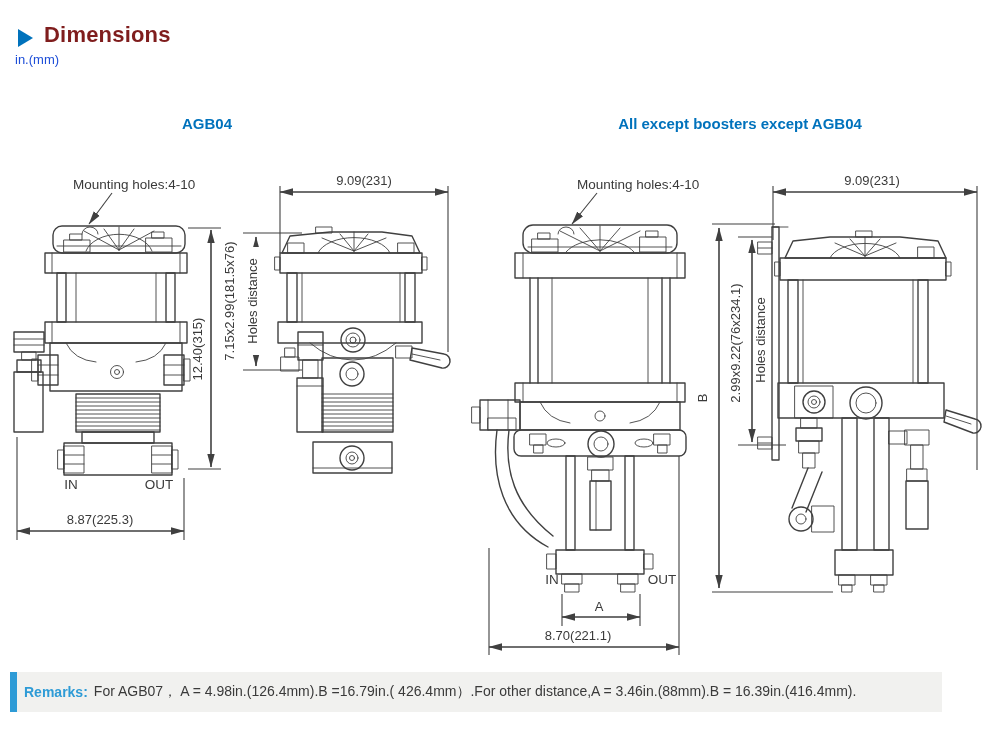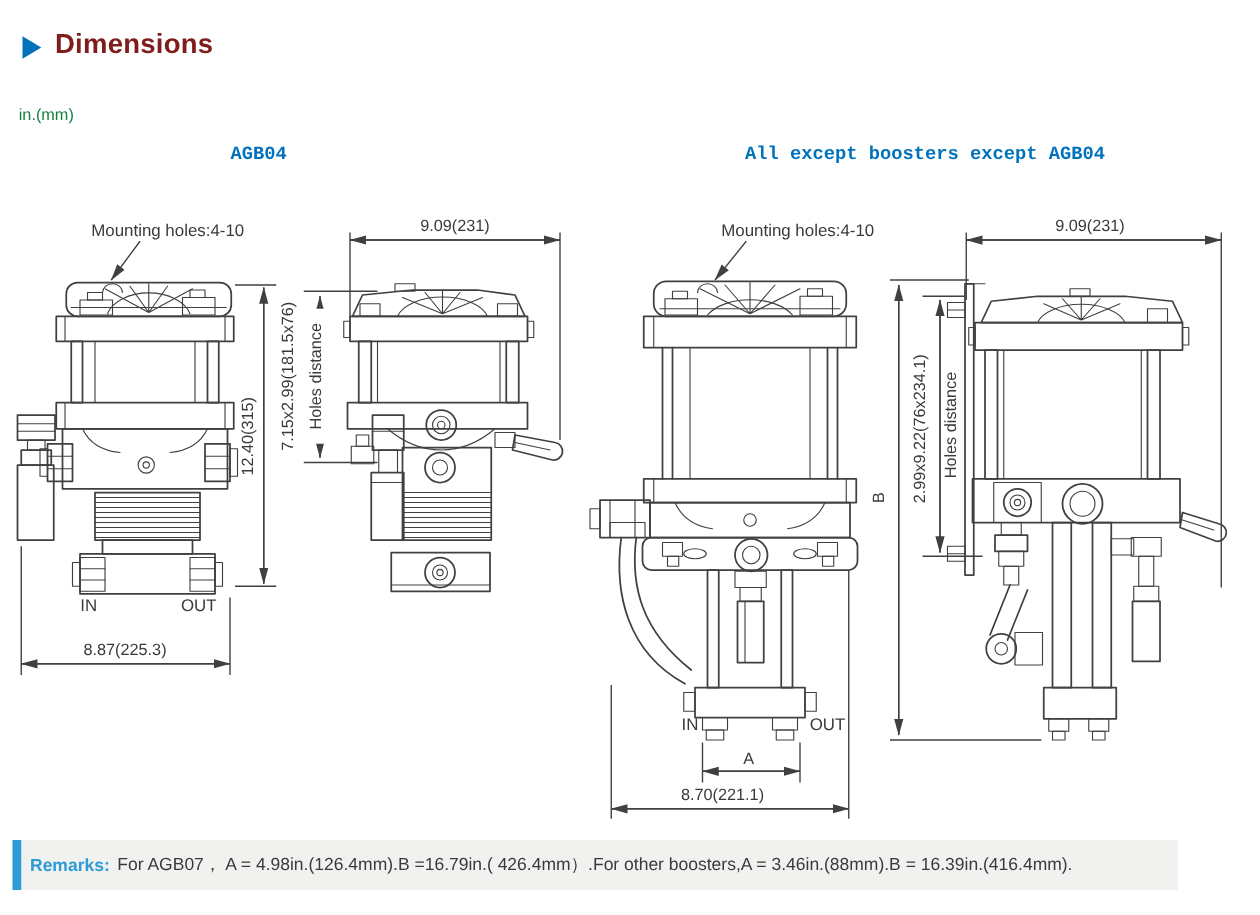--- a/index.html
+++ b/index.html
@@ -9,23 +9,23 @@
   }
   .abs{position:absolute;}
   .page-title{
     left:44px;top:22px;font-size:22px;font-weight:bold;color:#7f1d1d;letter-spacing:.2px;
   }
   .title-arrow{
     left:18px;top:29px;width:0;height:0;
     border-top:9px solid transparent;border-bottom:9px solid transparent;
     border-left:15px solid #0072BC;
   }
-  .units{left:15px;top:52px;font-size:13px;color:#15803d;margin-top:32px;}
+  .units{left:15px;top:52px;font-size:13px;color:#1d4ed8;}
   .section-title{
-    top:115px;transform:translateX(-50%);font-size:15px;font-weight:bold;color:#0072BC;white-space:nowrap;font-family:Liberation Mono, monospace;
+    top:115px;transform:translateX(-50%);font-size:15px;font-weight:bold;color:#0072BC;white-space:nowrap;
   }
   .drawing-layer{left:0;top:0;width:1008px;height:732px;}
   
   .art{stroke:#404040;stroke-width:1.4;fill:none;stroke-linejoin:round;stroke-linecap:round;}
   .art-thin{stroke:#404040;stroke-width:0.9;fill:none;}
   .dim{stroke:#404040;stroke-width:1.1;fill:none;}
   .dimtxt{font-family:"Liberation Sans",sans-serif;font-size:13px;fill:#3a3a3a;}
   .lbl{font-family:"Liberation Sans",sans-serif;font-size:13.5px;fill:#3a3a3a;}
   .whitebg{fill:#ffffff;stroke:none;}
   
@@ -299,14 +299,14 @@
     <path class="dim" d="M738,237 H772 M738,445 H786"></path>
     <line class="dim" x1="752" y1="240" x2="752" y2="442" marker-end="url(#arr)"></line>
     <line class="dim" x1="752" y1="442" x2="752" y2="240" marker-end="url(#arr)"></line>
     <text class="dimtxt" x="740" y="343" text-anchor="middle" transform="rotate(-90 740 343)">2.99x9.22(76x234.1)</text>
     <text class="dimtxt" x="765" y="340" text-anchor="middle" transform="rotate(-90 765 340)">Holes distance</text>
   </g>
 </svg>
 
 <div class="abs remarks">
   <span class="remarks-label">Remarks:</span>
-  <span class="remarks-text">For AGB07， A = 4.98in.(126.4mm).B =16.79in.( 426.4mm）.For other boosters,A = 3.46in.(88mm).B = 16.39in.(416.4mm).</span>
+  <span class="remarks-text">For AGB07， A = 4.98in.(126.4mm).B =16.79in.( 426.4mm）.For other distance,A = 3.46in.(88mm).B = 16.39in.(416.4mm).</span>
 </div>
 
 </body></html>

